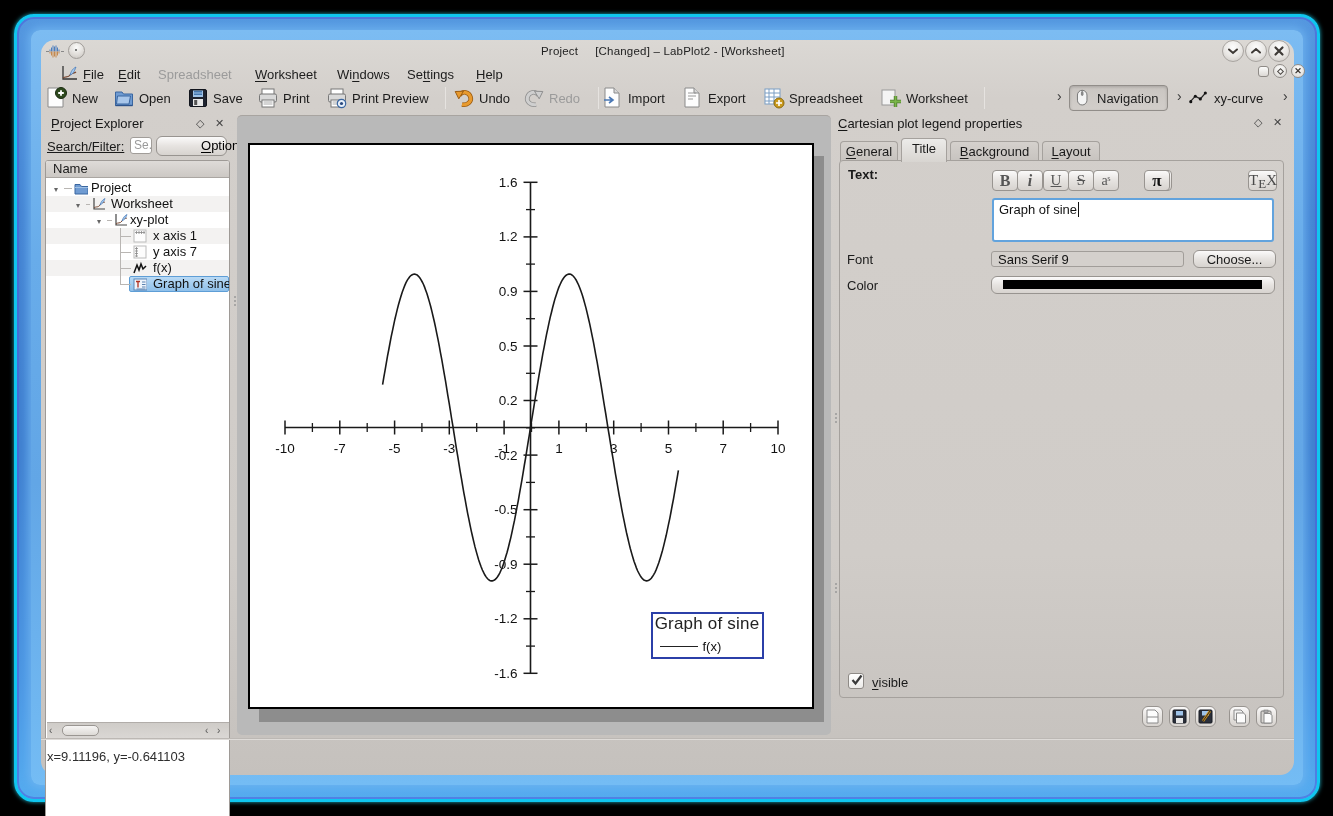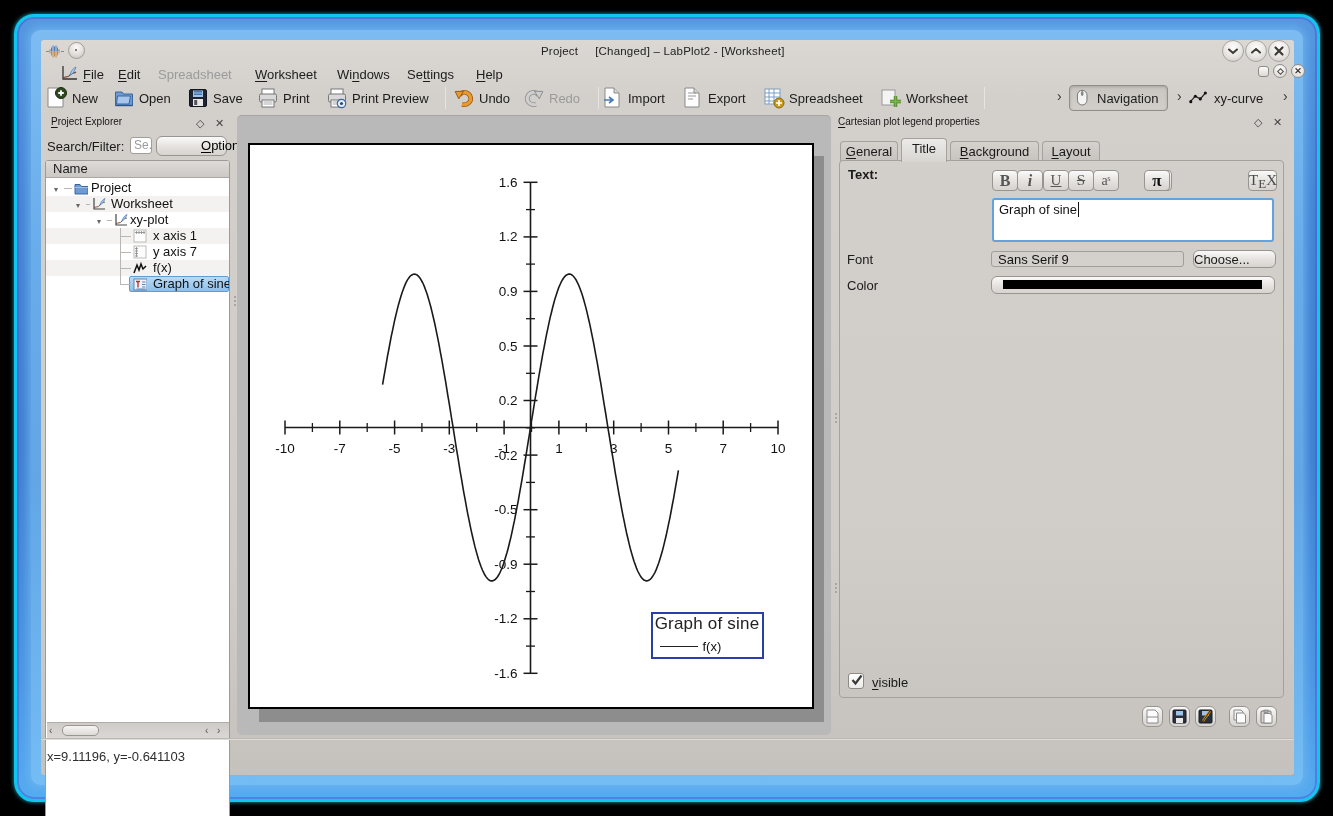--- a/index.html
+++ b/index.html
@@ -4,36 +4,36 @@
 *{margin:0;padding:0;box-sizing:border-box;}
 html,body{width:1333px;height:816px;background:#000;overflow:hidden;font-family:"Liberation Sans",sans-serif;}
 #stage{position:absolute;left:0;top:0;width:1333px;height:816px;background:#000;}
 .abs{position:absolute;}
 #glow{position:absolute;left:14px;top:14px;width:1306px;height:788px;border-radius:20px;
 background:linear-gradient(180deg,#5598e0 0%,#4585d4 25%,#4080d0 55%,#4c97e4 85%,#55acf0 100%);
 border:3px solid #10c6ef;box-shadow:0 0 4px rgba(40,215,240,.8), inset 0 0 0 2px rgba(75,85,215,.5);}
 #glow2{position:absolute;left:31px;top:30px;width:1272px;height:755px;border-radius:9px;
 background:linear-gradient(180deg,#7cbcf2 0%,#68acea 30%,#62a6e6 60%,#74bcf4 100%);
 box-shadow:0 0 9px 3px rgba(110,180,240,.85);}
-#win{position:absolute;left:41px;top:40px;width:1253px;height:735px;border-radius:3px;
+#win{position:absolute;left:41px;top:40px;width:1253px;height:735px;border-radius:14px;
 background:linear-gradient(180deg,#dbd8d4 0%,#d3cfcb 8%,#d0ccc8 70%,#c5c1bd 100%);}
 #titletext{position:absolute;left:500px;top:5px;font-size:11.5px;color:#222;white-space:pre;letter-spacing:.2px;}
 .winbtn{position:absolute;top:0px;width:22px;height:22px;border-radius:50%;
 background:radial-gradient(circle at 50% 32%,#fdfdfd,#e8e6e3 55%,#c9c5c1 100%);
 border:1px solid #a9a5a1;}
 .winbtn svg{position:absolute;left:0;top:0;}
 #menubar{position:absolute;left:0;top:22px;width:100%;height:22px;font-size:13px;color:#1c1c1c;margin-left:16px;}
 #menubar>span{position:absolute;top:5px;}
 u{text-decoration:underline;text-underline-offset:2px;}
 #toolbar{position:absolute;left:0;top:44px;width:100%;height:30px;font-size:13px;color:#1c1c1c;}
 .tbitem{position:absolute;top:0;height:28px;display:flex;align-items:center;gap:4px;white-space:nowrap;}
 .tbsep{position:absolute;top:3px;width:1px;height:22px;background:#b4b0ac;border-right:1px solid #e6e3e0;}
 .gray{color:#9b9b9b;text-align:right;}
 .chev{position:absolute;top:4px;font-size:14px;color:#3a3a3a;}
-.dockhead{position:absolute;font-size:10px;color:#161616;}
+.dockhead{position:absolute;font-size:13px;color:#161616;}
 .minibtn{position:absolute;font-size:11px;color:#444;}
 #tree{position:absolute;left:4px;top:120px;width:185px;height:726px;background:#fff;
 border:1px solid #9e9a96;border-radius:3px;overflow:hidden;}
 #treehdr{position:absolute;left:0;top:0;width:100%;height:17px;
 background:linear-gradient(180deg,#dedbd8,#ccc8c4);border-bottom:1px solid #aaa6a2;
 font-size:13px;color:#1a1a1a;padding-left:7px;line-height:16px;}
 #treerows{position:absolute;left:0;top:18px;width:100%;}
 .trow{position:absolute;left:0;width:100%;height:16px;font-size:13px;color:#111;line-height:16px;white-space:nowrap;}
 .ticon{position:absolute;top:1px;width:14px;height:14px;}
 #view{position:absolute;left:196px;top:75px;width:594px;height:620px;background:#b9b9b9;border-radius:5px;border-top:1px solid #a8a4a0;}
@@ -215,21 +215,21 @@
             <circle cx="13" cy="12" r="1.7" fill="#111"></circle>
             <circle cx="18.5" cy="5.5" r="1.7" fill="#111"></circle>
           </svg>
           <span>xy-curve</span>
         </div>
 <div class="chev" style="left:1242px">›</div>
       </div>
   <div class="dockhead" style="left:10px;top:76px;"><u>P</u>roject Explorer</div>
   <div class="minibtn" style="left:155px;top:77px;">◇</div>
   <div class="minibtn" style="left:174px;top:77px;">✕</div>
-  <div class="label13" style="left:6px;top:99px;">Search/Filter:</div>
+  <div class="label13" style="left:6px;top:99px;text-decoration:underline;">Search/Filter:</div>
   <div class="abs" style="left:89px;top:97px;width:22px;height:17px;border:1px solid #a19d99;border-radius:3px;background:#fff;font-size:12px;color:#9a9a9a;line-height:15px;padding-left:3px;overflow:hidden;">Se.</div>
   <div class="btn abs" style="left:115px;top:96px;width:71px;height:20px;font-size:13px;text-align:center;line-height:18px;padding-left:44px;"><u>O</u>ptions</div>
   <div id="tree">
         <div id="treehdr">Name</div>
         <div id="treerows">
           <div class="trow" style="top:1px;background:#ffffff">
             <div class="abs" style="left:8px;top:2px;font-size:8px;color:#666;">▾</div>
             <div class="abs" style="left:18px;top:8px;width:8px;height:1px;background:#b9b6b3;"></div>
             <svg class="ticon" style="left:28px" width="14" height="14" viewBox="0 0 14 14">
               <path d="M1 3.5 h5 l1.5 2 h6.5 v7.5 h-13 z" fill="#6f9bd2" stroke="#3a66a0"></path>
@@ -384,21 +384,21 @@
 <div class="fbtn" style="left:976px;"><span style="font-family:'Liberation Serif',serif;font-style:italic;color:#555;font-size:16px;font-weight:bold;line-height:19px;">i</span></div>
 <div class="fbtn" style="left:1002px;"><span style="font-family:'Liberation Serif',serif;color:#555;font-size:15px;text-decoration:underline;line-height:19px;">U</span></div>
 <div class="fbtn" style="left:1027px;"><span style="font-family:'Liberation Serif',serif;color:#555;font-size:15px;text-decoration:line-through;line-height:19px;">S</span></div>
 <div class="fbtn" style="left:1052px;"><span style="font-family:'Liberation Serif',serif;color:#555;font-size:14px;line-height:19px;">aˢ</span></div>
 <div class="fbtn" style="left:1078px;margin-left:27px;"><span style="font-family:'Liberation Serif',serif;color:#555;font-size:14px;line-height:19px;">aₛ</span></div>
 <div class="fbtn" style="left:1103px;"><span style="font-family:'Liberation Serif',serif;color:#111;font-size:17px;font-weight:bold;line-height:19px;">π</span></div>
 <div class="fbtn" style="left:1207px;width:29px;"><span style="font-family:'Liberation Serif',serif;color:#4a4a4a;font-size:15px;line-height:19px;">T<span style="vertical-align:-3px;font-size:13px;">E</span>X</span></div>
 <div class="abs" style="left:951px;top:158px;width:282px;height:44px;background:#fff;border:2px solid #62a3dd;border-radius:3px;font-size:13px;color:#111;padding:2px 5px;">Graph of sine<span style="border-left:1px solid #111;margin-left:1px;"></span></div>
 <div class="label13" style="left:806px;top:212px;">Font</div>
 <div class="abs" style="left:950px;top:211px;width:193px;height:16px;background:#d4d0cc;border:1px solid #a19d99;border-radius:3px;font-size:13px;color:#111;line-height:15px;padding-left:6px;">Sans Serif 9</div>
-<div class="btn abs" style="left:1152px;top:210px;width:83px;height:18px;font-size:13px;line-height:17px;color:#1a1a1a;">Choose...</div>
+<div class="btn abs" style="left:1152px;top:210px;width:83px;height:18px;font-size:13px;text-align:center;line-height:17px;color:#1a1a1a;">Choose...</div>
 <div class="label13" style="left:806px;top:238px;">Color</div>
 <div class="btn abs" style="left:950px;top:236px;width:284px;height:18px;"></div>
 <div class="abs" style="left:962px;top:239.5px;width:259px;height:9px;background:#000;"></div>
 <div class="abs" style="left:807px;top:633px;width:16px;height:16px;background:linear-gradient(180deg,#fff,#eceae8);border:1px solid #8e8a86;border-radius:3px;"></div>
 <svg class="abs" style="left:809px;top:633px" width="14" height="14" viewBox="0 0 14 14">
         <path d="M2.5 7 L5.5 10.5 L11.5 2.5" stroke="#3a3a3a" stroke-width="2.2" fill="none"></path>
       </svg>
 <div class="label13" style="left:831px;top:635px;"><u>v</u>isible</div>
 <div class="btn abs" style="left:1101px;top:666px;width:21px;height:21px;"></div>
       <svg class="abs" style="left:1104px;top:669px" width="15" height="15" viewBox="0 0 15 15">

